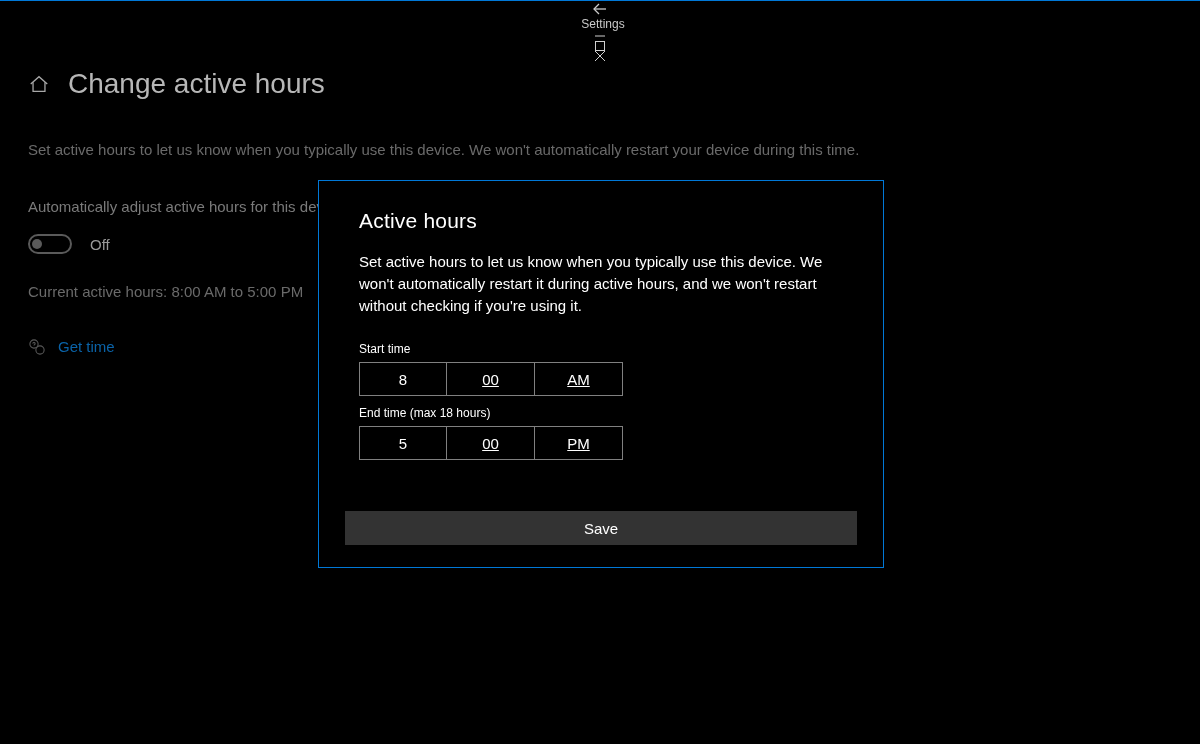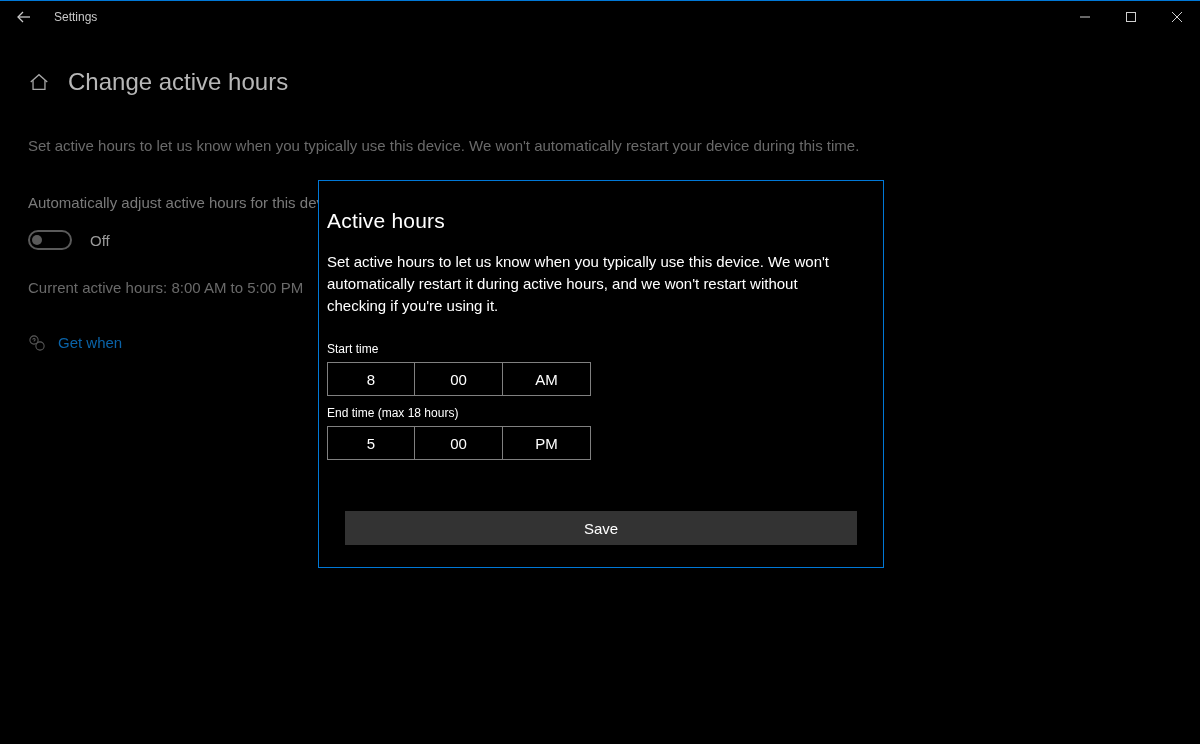--- a/index.html
+++ b/index.html
@@ -6,73 +6,74 @@
   html, body { width: 1200px; height: 744px; background: #000; color: #fff; overflow: hidden; }
 
   
   .titlebar {
     height: 32px;
     border-top: 1px solid #0078d7;
     display: flex;
     align-items: center;
     color: #b7b7b7;
     font-size: 12px;
+    flex-direction: column;
   }
   .titlebar .back {
     width: 48px; height: 32px;
     display: flex; align-items: center; justify-content: center;
     color: #c9c9c9;
   }
   .titlebar .title { margin-left: 6px; color: #c9c9c9; }
   .titlebar .spacer { flex: 1; }
   .win-btn { width: 46px; height: 32px; display: flex; align-items: center; justify-content: center; color: #cfcfcf; }
 
   
   .page-header {
     display: flex; align-items: center;
     margin-top: 36px; margin-left: 28px;
     color: #a8a8a8;
   }
   .page-header .home-icon { width: 22px; height: 22px; color: #a8a8a8; margin-right: 18px; }
-  .page-header h1 { font-weight: 400; font-size: 24px; color: #b7b7b7; }
+  .page-header h1 { font-weight: 400; font-size: 28px; color: #b7b7b7; }
 
   
   .body-area { margin-left: 28px; margin-top: 38px; max-width: 900px; color: #6a6a6a; font-size: 15px; line-height: 1.55; }
   .auto-adjust-label { margin-top: 34px; color: #7a7a7a; font-size: 15px; }
   .toggle-row { display: flex; align-items: center; margin-top: 14px; }
   .toggle { width: 44px; height: 20px; border: 2px solid #5a5a5a; border-radius: 10px; display: flex; align-items: center; padding: 0 2px; }
   .toggle .knob { width: 10px; height: 10px; border-radius: 5px; background: #5a5a5a; }
   .toggle-text { margin-left: 18px; color: #9a9a9a; font-size: 15px; }
   .current-hours { margin-top: 24px; color: #6a6a6a; font-size: 15px; }
   .help-row { display:flex; align-items:center; margin-top: 32px; }
   .help-icon { width:18px; height:18px; margin-right:12px; color:#5a5a5a; }
   .help-link { color: #0a63a8; font-size: 15px; }
 
   
   .modal {
     position: absolute;
     left: 318px; top: 180px;
     width: 566px; height: 388px;
     background: #000;
     border: 1px solid #0078d7;
-    padding: 28px 26px 22px 8px;
+    padding: 28px 26px 22px 40px;
   }
   .modal h2 { font-weight: 400; font-size: 21px; letter-spacing: 0.2px; }
   .modal p { margin-top: 18px; font-size: 15px; line-height: 1.45; color: #fff; }
   .m-label { margin-top: 26px; font-size: 12px; }
   .m-label.end { margin-top: 10px; }
   .time-picker { display:flex; margin-top: 6px; }
   .tp-cell {
     border: 1px solid #808080;
     height: 34px;
     display:flex; align-items:center; justify-content:center;
     font-size: 15px; color: #fff; background:#000;
     width: 88px;
   }
-  .tp-cell + .tp-cell { border-left: none; }
+  .tp-cell + .tp-cell { border-left: none; text-decoration: underline; }
 
   .btn-row { display:flex; gap:10px; position:absolute; left:26px; right:26px; bottom:22px; }
   .btn {
     flex:1; height: 34px;
     background: #333333;
     display:flex; align-items:center; justify-content:center;
     font-size: 15px; color:#fff;
   }
 
   svg { display:block; }
@@ -132,21 +133,21 @@
   <div class="current-hours">Current active hours: 8:00 AM to 5:00 PM</div>
 
   <div class="help-row">
     <span class="help-icon">
       <svg width="18" height="18" viewBox="0 0 24 24" fill="none" stroke="currentColor" stroke-width="1.4">
         <circle cx="8" cy="8" r="5.5"></circle>
         <path d="M6.5 7.5 a1.5 1.5 0 1 1 2.2 1.3 c-.6.3-.7.6-.7 1.2"></path>
         <circle cx="16" cy="16" r="5.5"></circle>
       </svg>
     </span>
-    <span class="help-link">Get when</span>
+    <span class="help-link">Get time</span>
   </div>
 </div>
 
 <div class="modal">
   <h2>Active hours</h2>
   <p>Set active hours to let us know when you typically use this device. We won't automatically restart it during active hours, and we won't restart without checking if you're using it.</p>
 
   <div class="m-label">Start time</div>
   <div class="time-picker">
     <div class="tp-cell">8</div>

